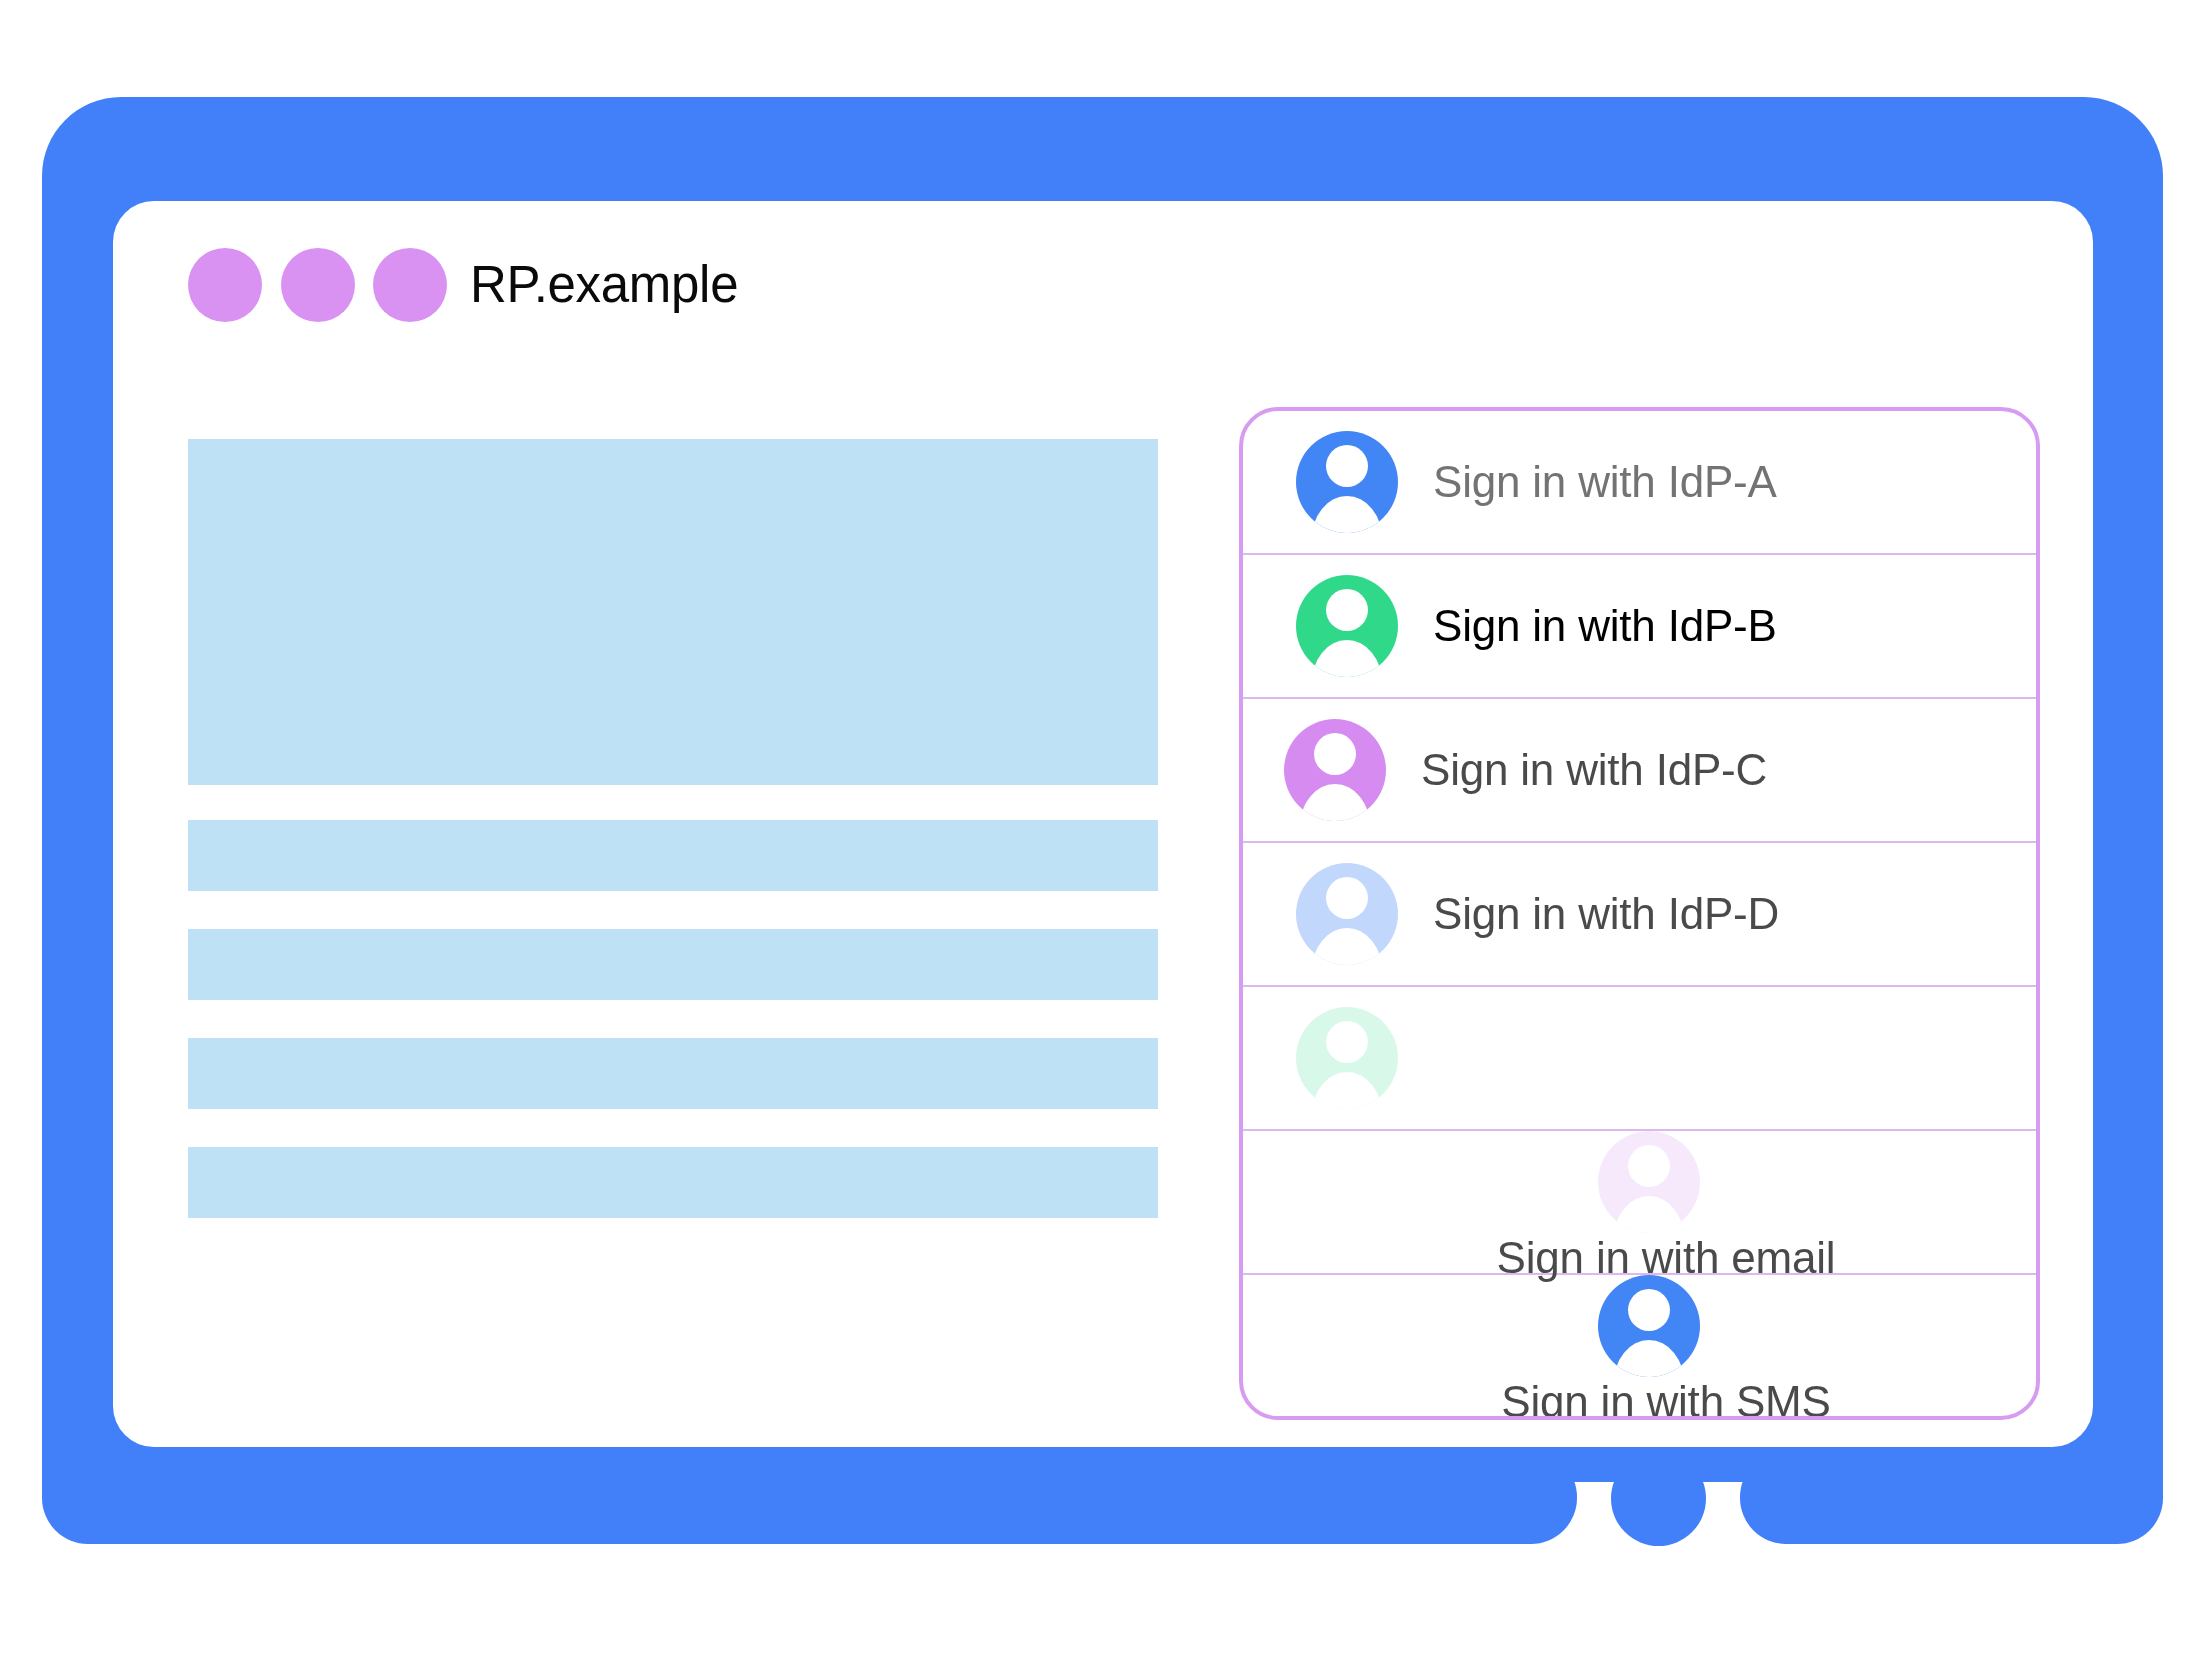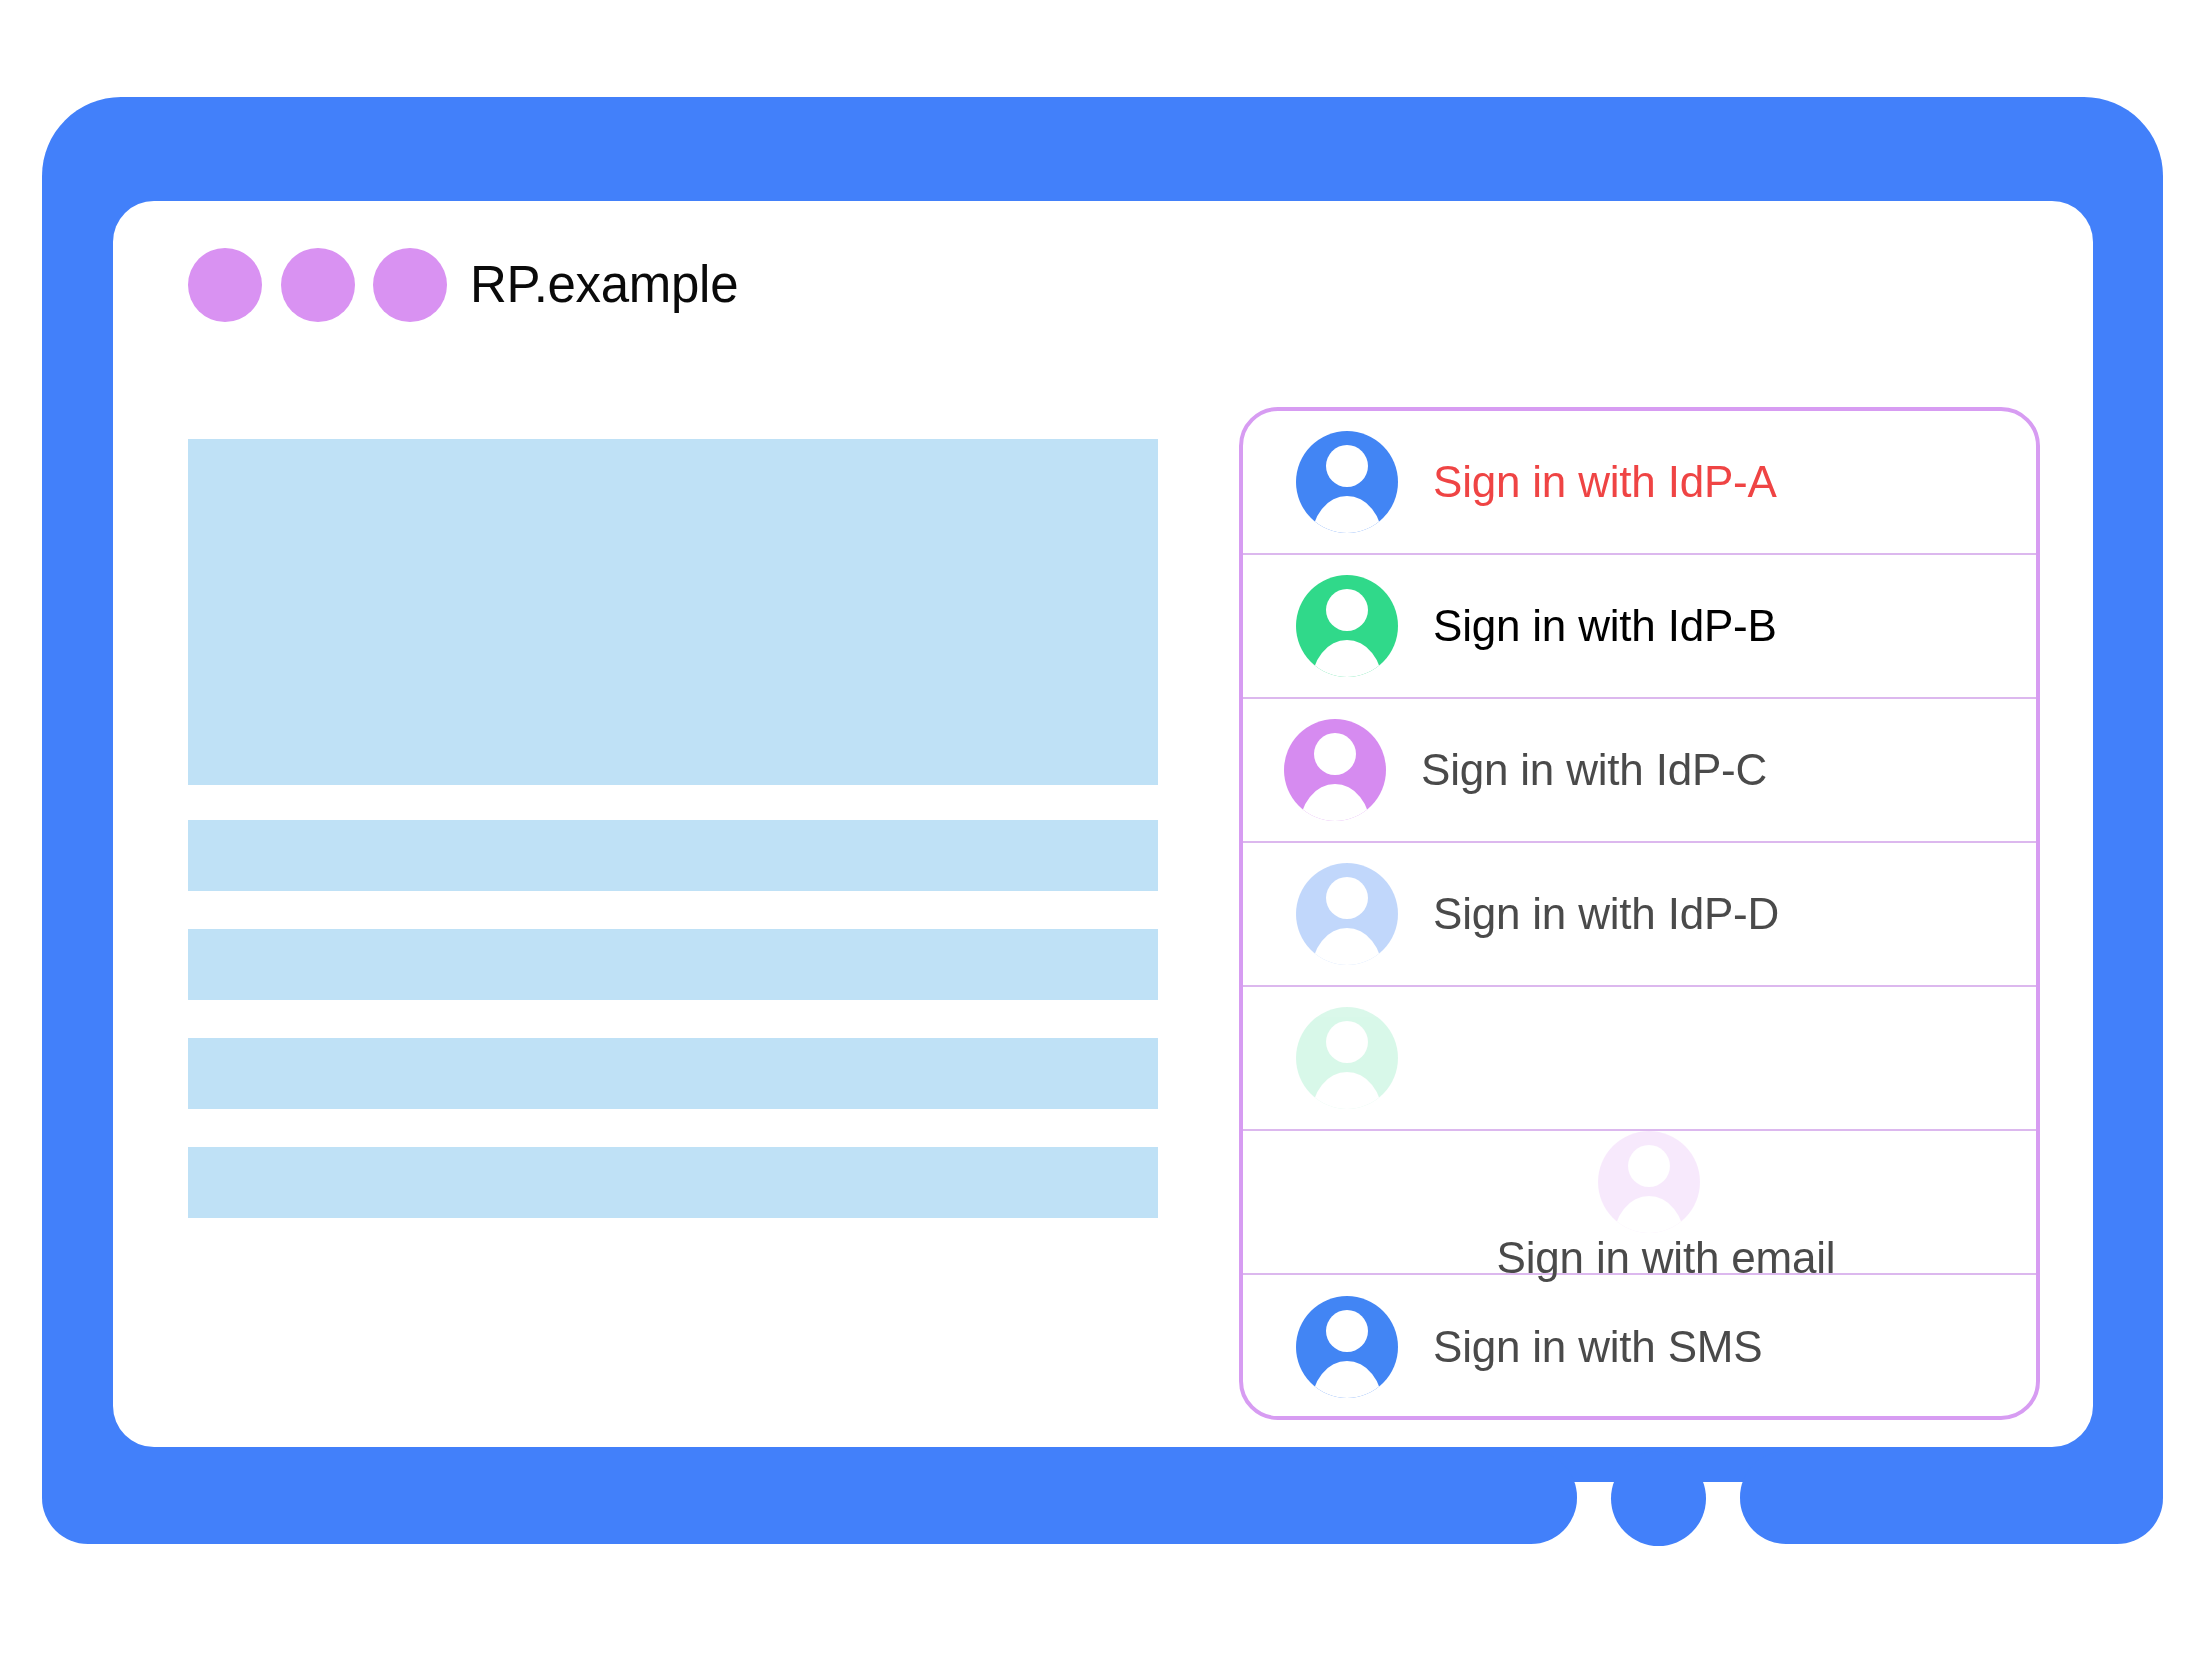--- a/index.html
+++ b/index.html
@@ -112,21 +112,21 @@
       <div class="block bar" style="background: rgb(191, 225, 246);"></div>
       <div class="block bar" style="background: rgb(191, 225, 246);"></div>
     </div>
 
     <div class="signin-panel" style="border-color: rgb(215, 156, 242);">
         <div class="signin-row" style="border-bottom-color: rgb(220, 184, 238);">
           <div class="avatar" style="background: rgb(66, 133, 244); opacity: 1;">
             <div class="head"></div>
             <div class="body"></div>
           </div>
-          <div class="signin-label" style="color: #ef4444;">Sign in with IdP-A</div>
+          <div class="signin-label" style="color: #737373;">Sign in with IdP-A</div>
         </div>
         <div class="signin-row" style="border-bottom-color: rgb(220, 184, 238);">
           <div class="avatar" style="background: rgb(48, 217, 138); opacity: 1;">
             <div class="head"></div>
             <div class="body"></div>
           </div>
           <div class="signin-label" style="color: #000000;">Sign in with IdP-B</div>
         </div>
         <div class="signin-row" style="border-bottom-color: rgb(220, 184, 238); padding-left: 41px;">
           <div class="avatar" style="background: rgb(214, 139, 240); opacity: 1;">
@@ -148,21 +148,21 @@
             <div class="body"></div>
           </div>
         </div>
         <div class="signin-row" style="border-bottom-color: rgb(220, 184, 238); flex-direction: column;">
           <div class="avatar" style="background: rgb(214, 139, 240); opacity: 0.18;">
             <div class="head"></div>
             <div class="body"></div>
           </div>
           <div class="signin-label" style="color: rgb(74, 74, 74);">Sign in with email</div>
         </div>
-        <div class="signin-row" style="border-bottom-color: rgb(220, 184, 238);">
+        <div class="signin-row" style="border-bottom-color: rgb(220, 184, 238); flex-direction: column;">
           <div class="avatar" style="background: rgb(66, 133, 244); opacity: 1;">
             <div class="head"></div>
             <div class="body"></div>
           </div>
           <div class="signin-label" style="color: rgb(74, 74, 74);">Sign in with SMS</div>
         </div>
       </div>
 
   </div>
 </div>

